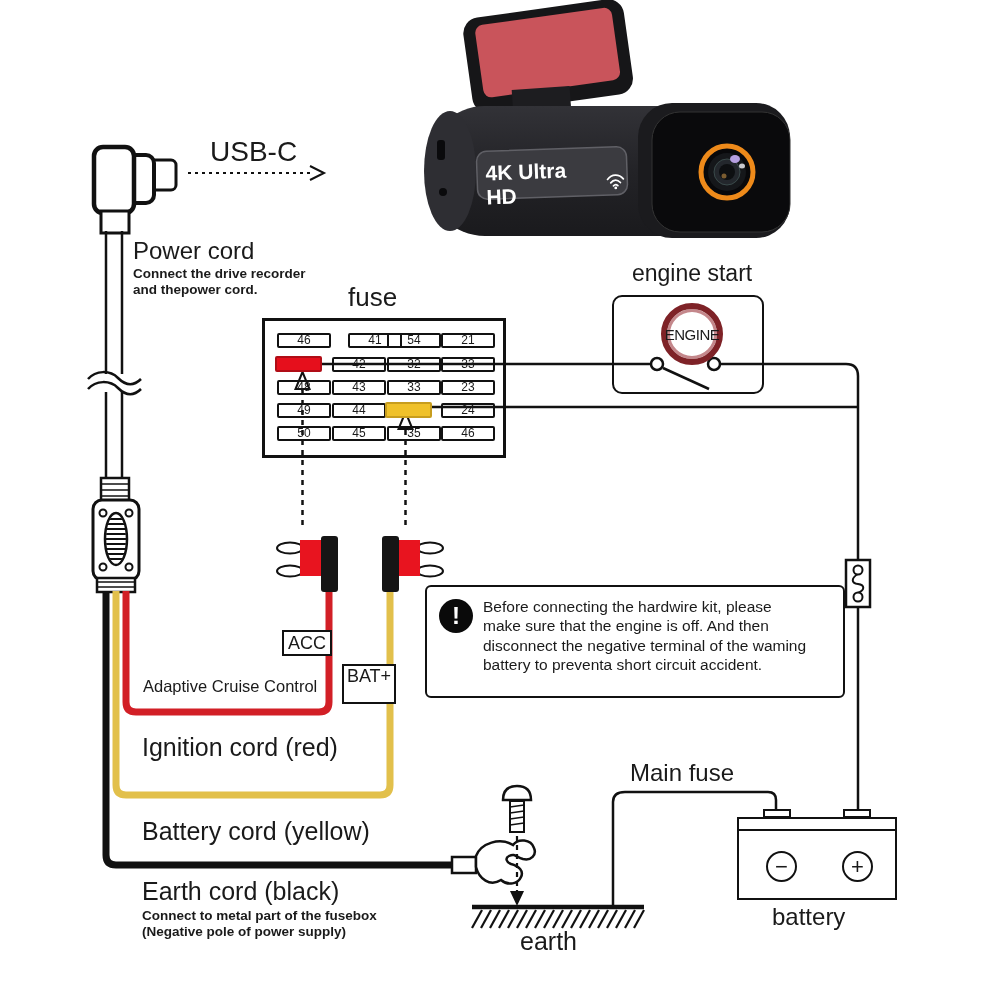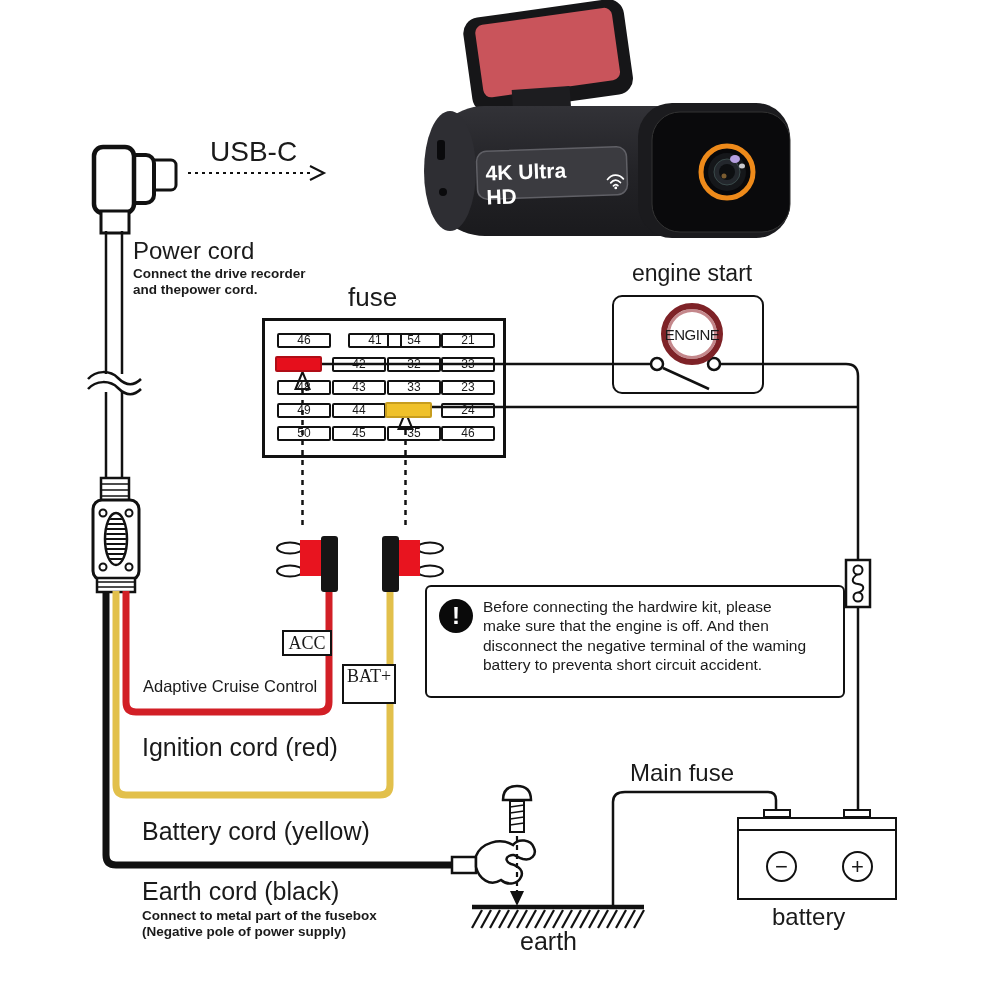--- a/index.html
+++ b/index.html
@@ -8,21 +8,21 @@
   .lbl{position:absolute;white-space:pre-line;line-height:1.15;}
   .note{font-size:13.5px;font-weight:700;line-height:1.18;}
   
   #fusebox{left:262px;top:318px;width:238px;height:134px;border:3px solid #111;z-index:2;background:transparent;}
   .fcell{position:absolute;width:54px;height:15px;border:2px solid #111;border-radius:2px;
     box-sizing:border-box;font-size:12px;text-align:center;line-height:11px;background:transparent;z-index:2;}
   .fcell.red{background:#e60f1c;border-color:#b00d16;}
   .fcell.yellow{background:#efc12a;border-color:#c79d1e;}
   
   .tagbox{position:absolute;border:2px solid #111;background:#fff;text-align:center;
-    font-size:18px;z-index:3;box-sizing:border-box;font-family:Liberation Serif, serif;}
+    font-size:18px;z-index:3;box-sizing:border-box;}
   
   #engine-box{left:612px;top:295px;width:148px;height:95px;border:2.5px solid #111;border-radius:10px;z-index:2;}
   #engine-btn{left:661px;top:303px;width:50px;height:50px;border-radius:50%;border:6px solid #7e2227;
     background:#fff;box-shadow:inset 0 0 0 3px #c4878b;z-index:3;display:flex;align-items:center;justify-content:center;
     font-size:15px;font-weight:400;letter-spacing:-0.5px;}
   
   #warnbox{left:425px;top:585px;width:420px;height:113px;border:2.5px solid #111;border-radius:6px;
     background:#fff;z-index:3;box-sizing:border-box;padding:10px 10px 8px 12px;display:flex;gap:10px;}
   #warn-icon{width:34px;height:34px;border-radius:50%;background:#0a0a0a;color:#fff;flex:0 0 34px;
     display:flex;align-items:center;justify-content:center;font-size:24px;font-weight:700;margin-top:2px;}

